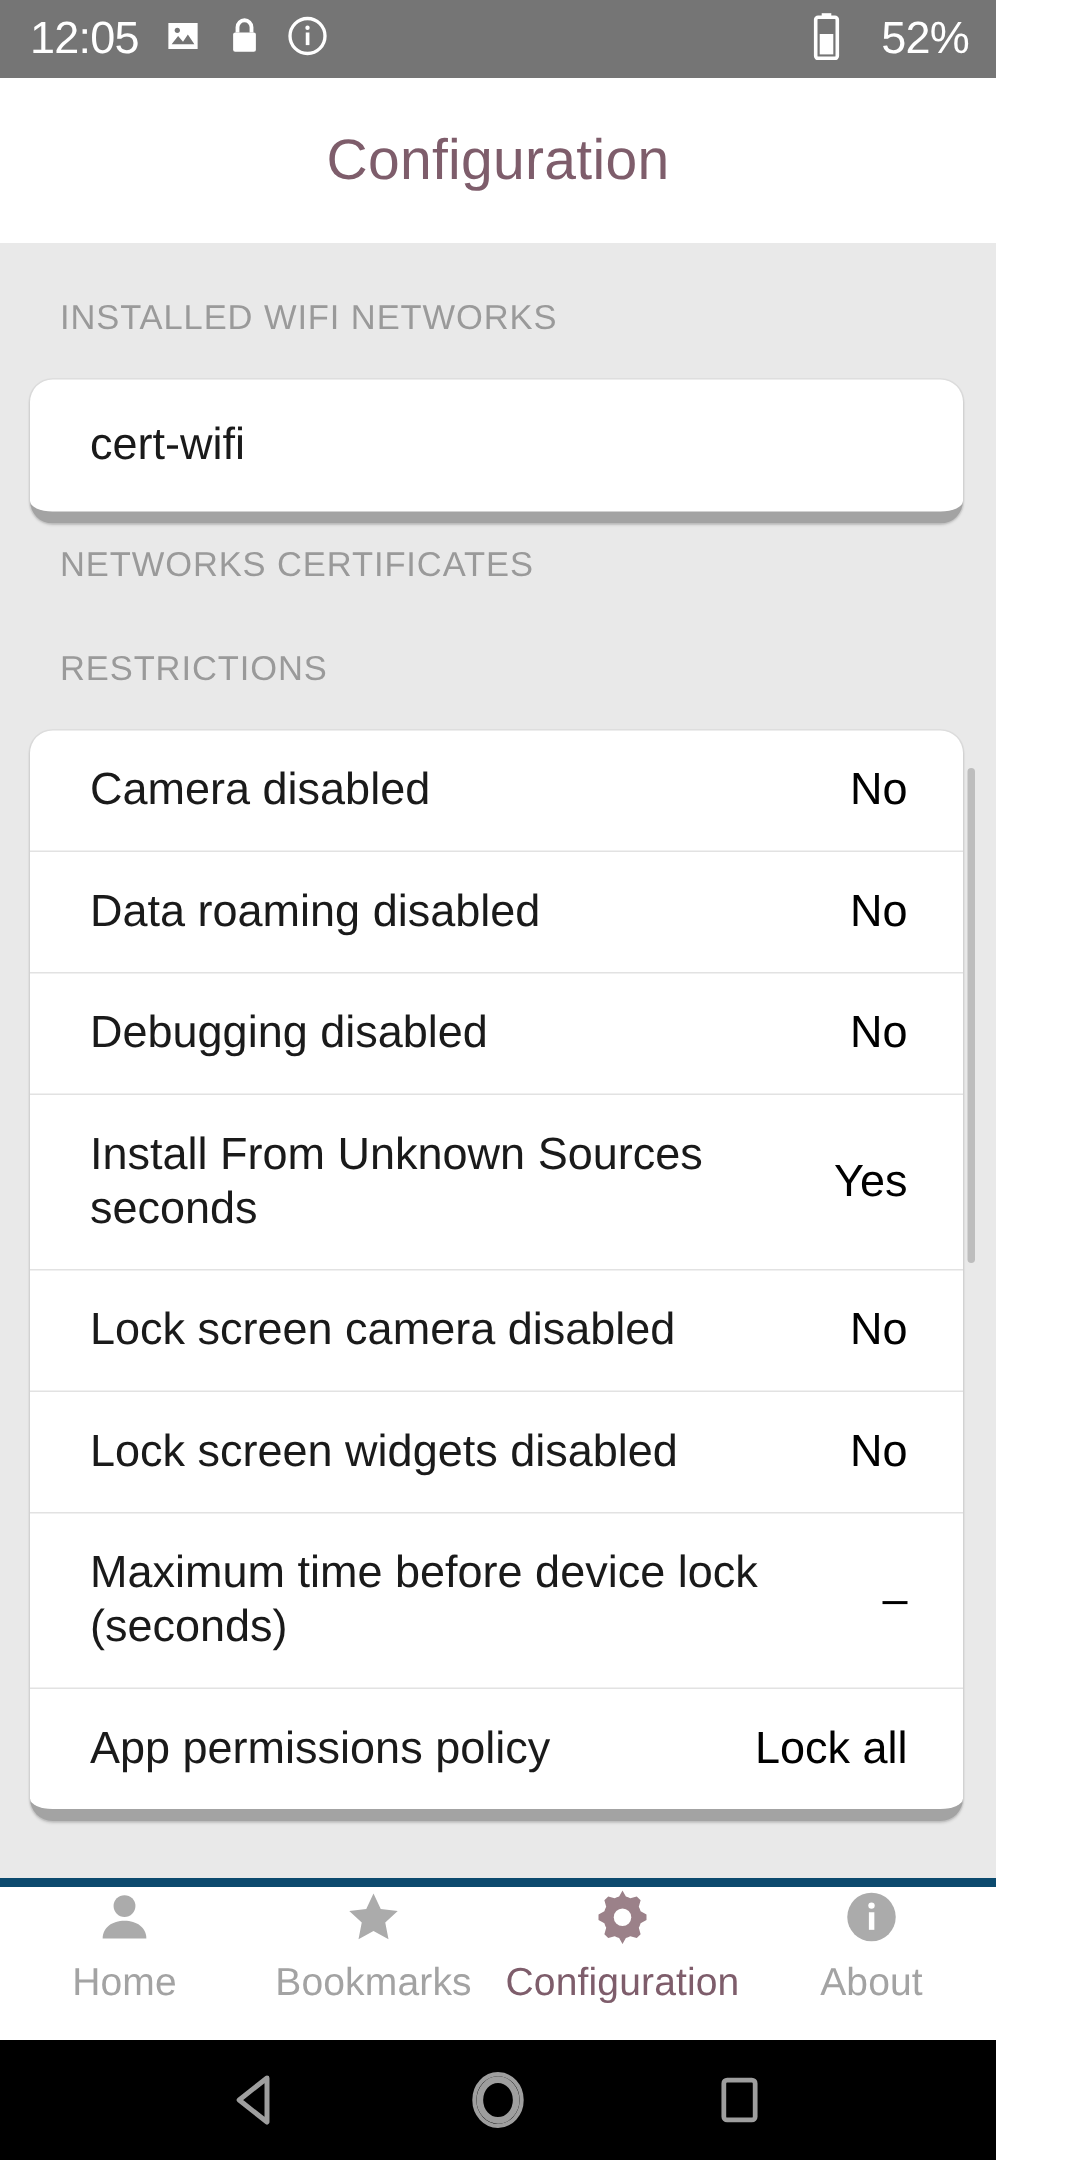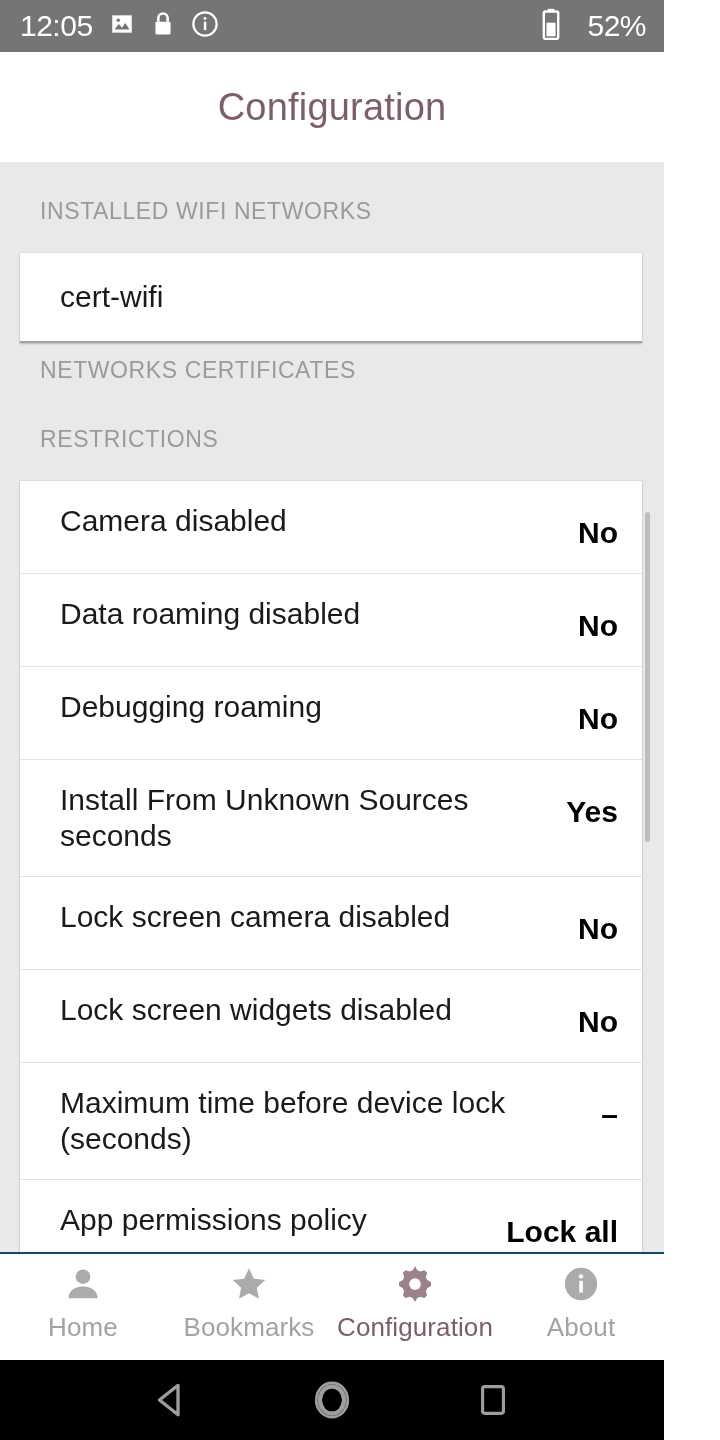--- a/index.html
+++ b/index.html
@@ -78,56 +78,56 @@
     color: #9a9a9a;
     font-size: 23px;
     font-weight: 400;
     letter-spacing: 0.6px;
     padding: 14px 0 28px 40px;
   }
 
   .card {
     background: #ffffff;
     margin: 0 22px 0 20px;
-    border-bottom: 2px solid #a3a3a3;
+    border-bottom: 8px solid #a3a3a3;
     box-shadow: 0 1px 2px rgba(0,0,0,0.16), 0 0 0 1px rgba(0,0,0,0.04);
     position: relative;
+    border-radius: 15px;
   }
 
   .simple-row {
     padding: 26px 24px 26px 40px;
     font-size: 30px;
     color: #1a1a1a;
     line-height: 1.2;
   }
 
   .kv-row {
     display: flex;
-    align-items: flex-start;
+    align-items: center;
     justify-content: space-between;
-    padding: 22px 24px 22px 40px;
+    padding: 22px 37px 22px 40px;
     gap: 18px;
     border-top: 1px solid #e2e2e2;
   }
   .kv-row:first-child { border-top: none; }
   .kv-label {
     font-size: 30px;
     color: #1a1a1a;
     line-height: 1.2;
     flex: 1 1 auto;
     max-width: 560px;
   }
   .kv-value {
     font-size: 30px;
-    font-weight: bold;
+    font-weight: normal;
     color: #000000;
     line-height: 1.2;
     white-space: nowrap;
     flex: 0 0 auto;
-    margin-top: 12px;
   }
 
   
   .scroll-indicator {
     position: absolute;
     right: 14px;
     top: 350px;
     width: 5px;
     height: 330px;
     background: #bdbdbd;
@@ -135,22 +135,21 @@
   }
 
   
   .tab-bar {
     height: 108px;
     background: #ffffff;
     display: flex;
     align-items: flex-start;
     justify-content: space-around;
     flex: 0 0 auto;
-    padding-top: 10px;
-    border-top: 2px solid #0c4a6e;
+    border-top: 6px solid #0c4a6e;
   }
   .tab {
     display: flex;
     flex-direction: column;
     align-items: center;
     justify-content: flex-start;
     gap: 8px;
     width: 180px;
   }
   .tab-icon { height: 40px; display: flex; align-items: center; justify-content: center; }
@@ -232,21 +231,21 @@
     <div class="card">
       <div class="kv-row">
         <span class="kv-label">Camera disabled</span>
         <span class="kv-value">No</span>
       </div>
       <div class="kv-row">
         <span class="kv-label">Data roaming disabled</span>
         <span class="kv-value">No</span>
       </div>
       <div class="kv-row">
-        <span class="kv-label">Debugging roaming</span>
+        <span class="kv-label">Debugging disabled</span>
         <span class="kv-value">No</span>
       </div>
       <div class="kv-row">
         <span class="kv-label">Install From Unknown Sources seconds</span>
         <span class="kv-value">Yes</span>
       </div>
       <div class="kv-row">
         <span class="kv-label">Lock screen camera disabled</span>
         <span class="kv-value">No</span>
       </div>

